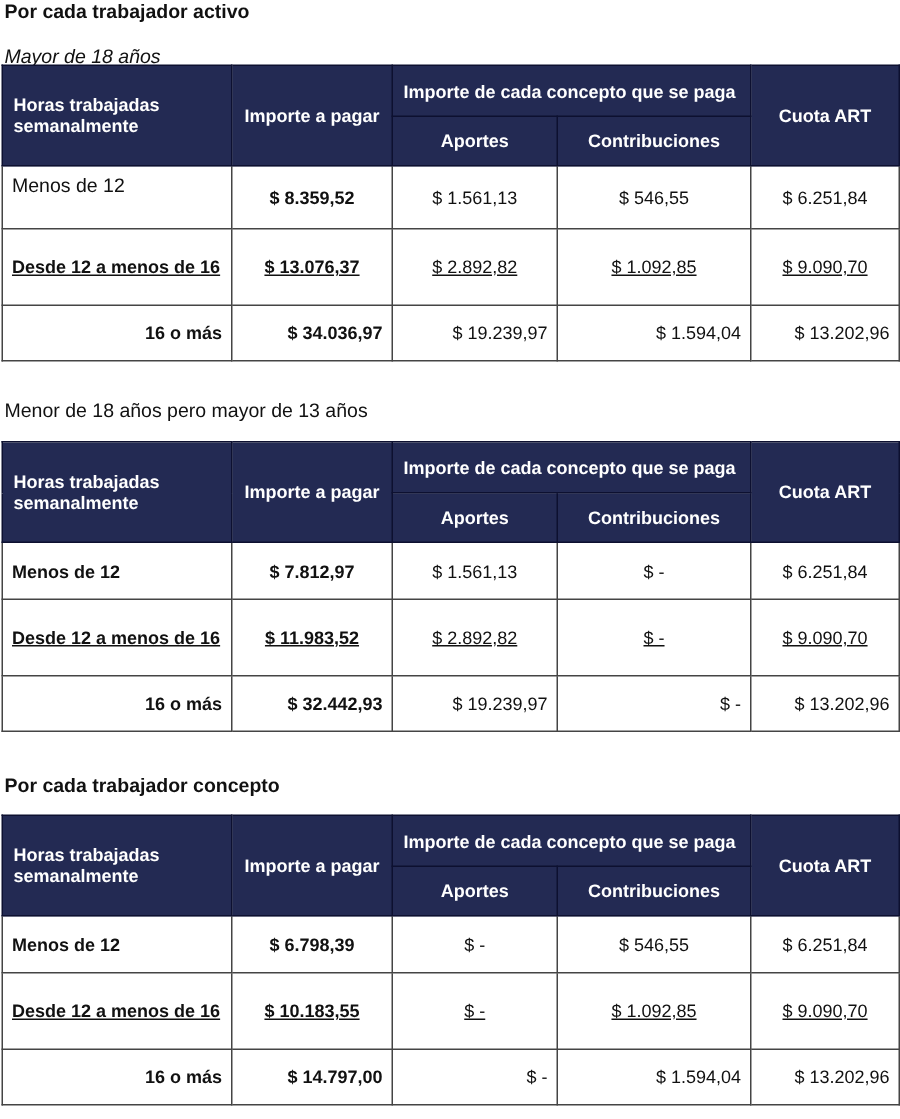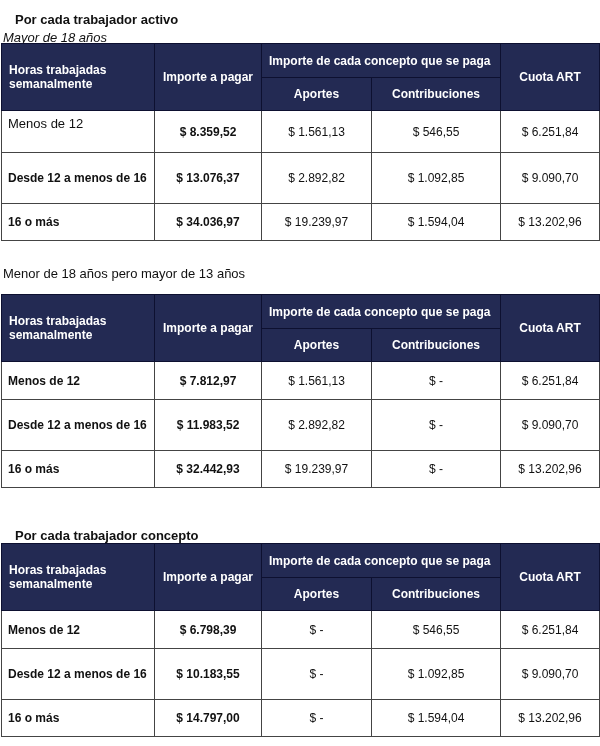--- a/index.html
+++ b/index.html
@@ -4,21 +4,21 @@
 <style>
   html, body { margin: 0; padding: 0; background: #ffffff; }
   body {
     width: 600px; height: 746px; overflow: hidden;
     font-family: "Liberation Sans", "DejaVu Sans", sans-serif;
     color: #111;
     position: relative;
   }
   .section-title {
     position: absolute; left: 3px;
-    font-size: 13px; font-weight: bold; margin: 12px;
+    font-size: 13px; font-weight: bold; margin: 0;
   }
   .section-sub {
     position: absolute; left: 3px;
     font-size: 13px; font-weight: normal; margin: 0;
   }
   table.rates {
     position: absolute; left: 1px;
     width: 598px;
     border-collapse: collapse;
     table-layout: fixed;
@@ -51,22 +51,22 @@
     vertical-align: middle;
   }
   table.rates td.label {
     text-align: left;
     font-weight: bold;
     line-height: 18px;
   }
   table.rates td.label.regular { font-weight: normal; font-size: 13px; vertical-align: top; padding-top: 4px; }
   table.rates td.bold { font-weight: bold; }
   table.rates tr.r1 td { height: 37px; }
-  table.rates tr.r2 td { height: 50px; }
-  table.rates tr.r3 td { height: 36px; }
+  table.rates tr.r2 td { height: 50px; text-decoration: underline; }
+  table.rates tr.r3 td { height: 36px; text-align: right; }
 </style>
 </head>
 <body>
 
 <p class="section-title" style="top:0px;">Por cada trabajador activo</p>
 <p class="section-sub" style="top:30px;font-style:italic;">Mayor de 18 años</p>
 
 <table class="rates" style="top:43px;">
   <colgroup>
       <col class="c1">

